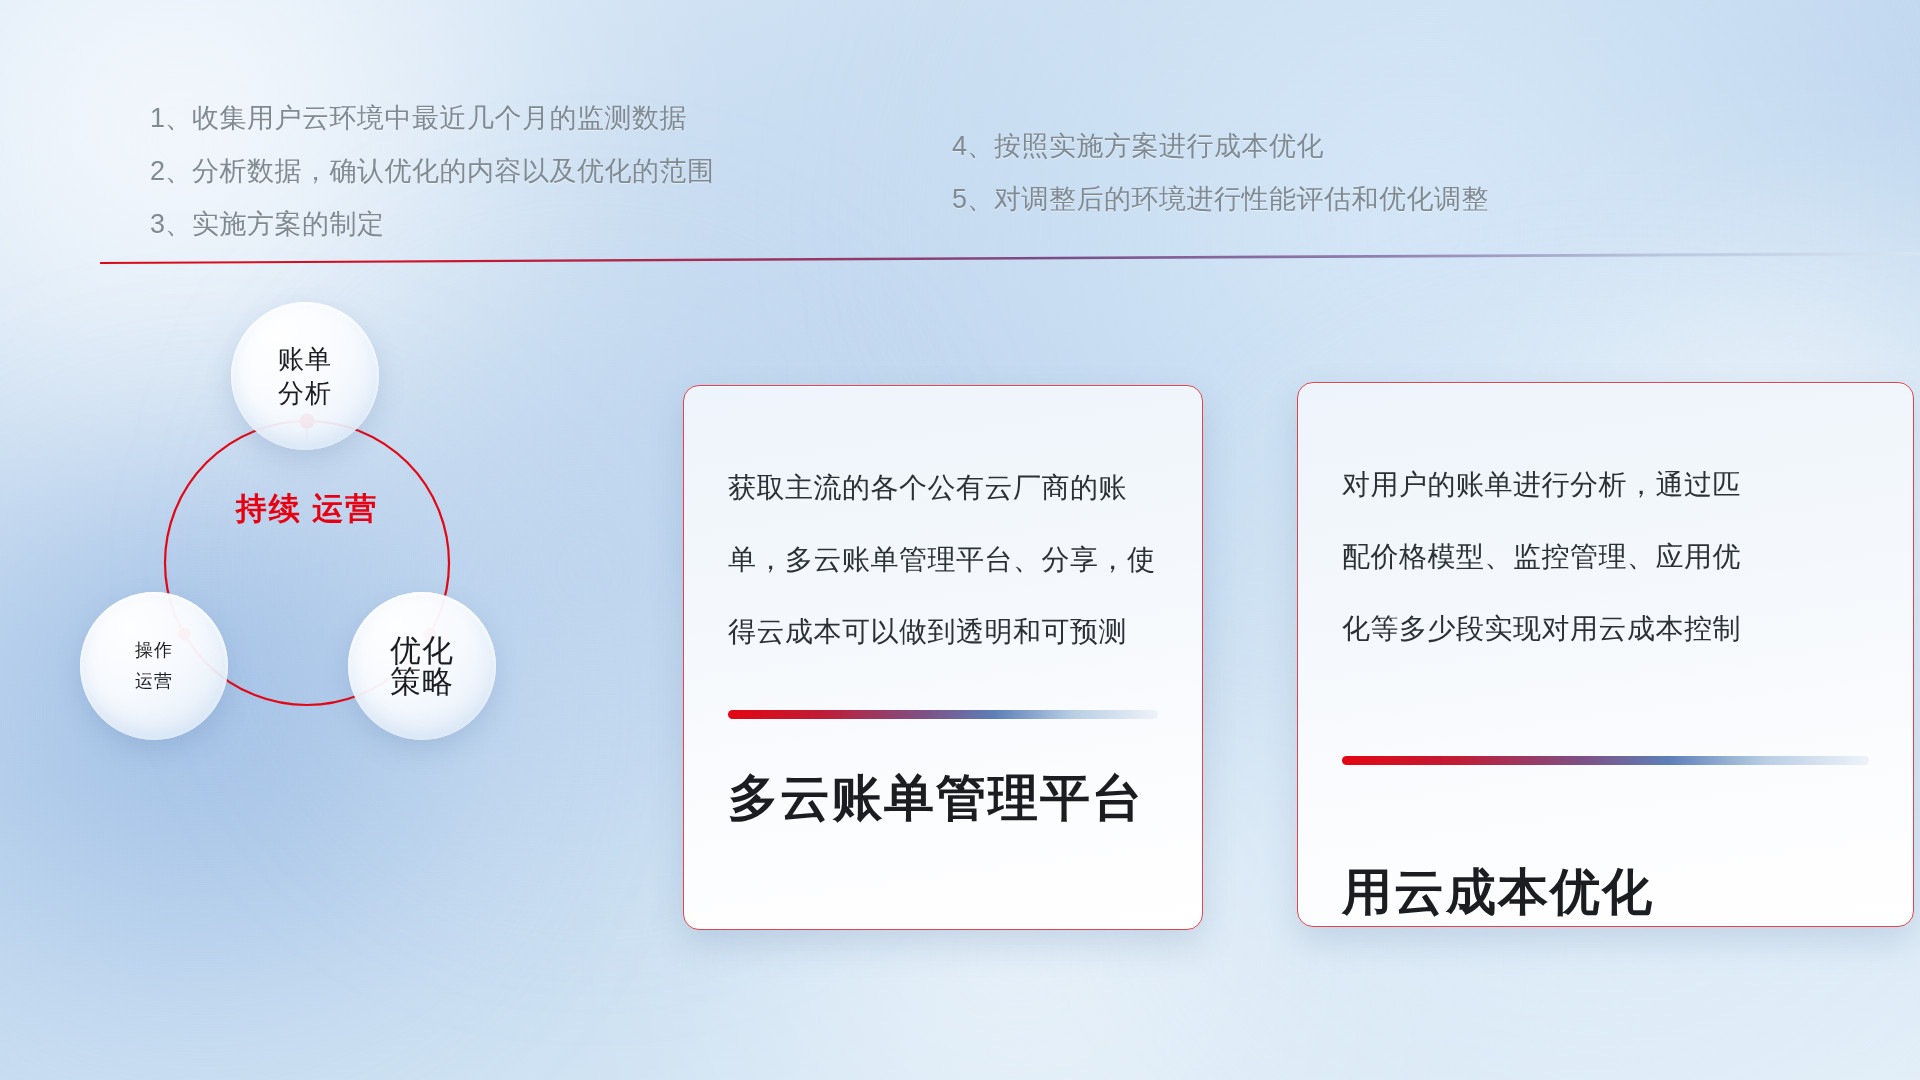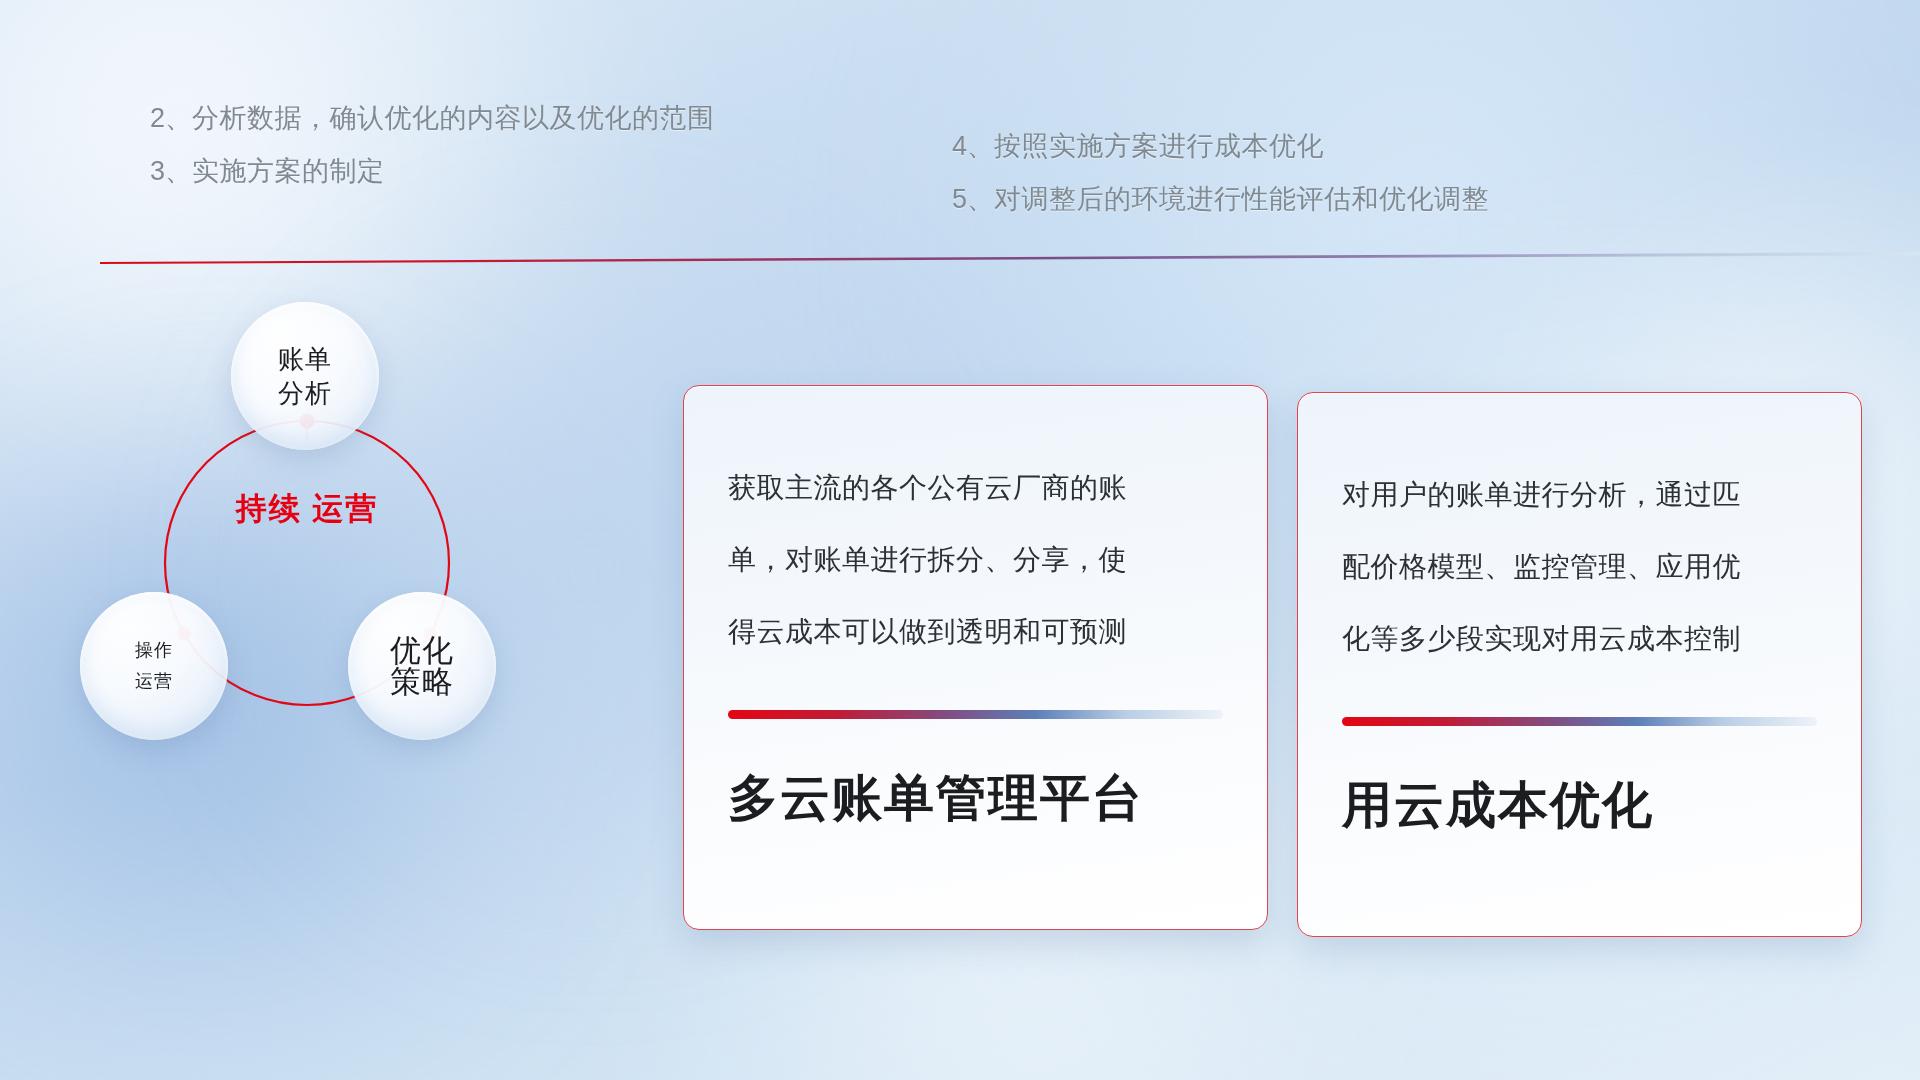--- a/index.html
+++ b/index.html
@@ -106,22 +106,22 @@
   .card {
     position: absolute;
     z-index: 6;
     border-radius: 16px;
     border: 1.6px solid #e0454f;
     background: linear-gradient(172deg, #eef4fb 0%, #f4f8fc 38%, #fbfcfe 72%, #ffffff 100%);
     box-shadow: 0 14px 34px rgba(80,115,160,.20), inset 0 1px 0 rgba(255,255,255,.9);
     padding: 66px 44px 0 44px;
     display: flex; flex-direction: column;
   }
-  #card-1 { left: 683px;  top: 385px; width: 585px; height: 545px; }
-  #card-2 { left: 1297px; top: 392px; width: 565px; height: 545px; }
+  #card-1 { left: 683px;  top: 385px; width: 520px; height: 545px; }
+  #card-2 { left: 1297px; top: 382px; width: 617px; height: 545px; justify-content: space-between; }
   .card-body { flex: 0 0 auto; }
   .card-line {
     color: #2c3136;
     font-size: 28px;
     line-height: 72px;
     letter-spacing: .5px;
     white-space: nowrap;
   }
   .card-rule {
     margin-top: 42px;
@@ -149,20 +149,23 @@
   <div class="bg-blob blob-d"></div>
   <div class="bg-blob blob-e"></div>
   <div class="bg-blob blob-f"></div>
   <div class="bg-blob blob-g"></div>
   <div class="bg-noise"></div>
 </div>
 
 <div id="bullets">
 
   <div class="bullet-col left">
+    <div class="bullet-line">
+      <span class="num">1、</span><span>收集用户云环境中最近几个月的监测数据</span>
+    </div>
     <div class="bullet-line">
       <span class="num">2、</span><span>分析数据，确认优化的内容以及优化的范围</span>
     </div>
     <div class="bullet-line">
       <span class="num">3、</span><span>实施方案的制定</span>
     </div>
   </div>
 
   <div class="bullet-col right">
     <div class="bullet-line">
@@ -221,21 +224,21 @@
   <div class="center-label">
     <span>持续</span>
     <span>运营</span>
   </div>
 
 </div>
 
 <div class="card" id="card-1">
   <div class="card-body">
     <div class="card-line">获取主流的各个公有云厂商的账</div>
-    <div class="card-line">单，对账单进行拆分、分享，使</div>
+    <div class="card-line">单，多云账单管理平台、分享，使</div>
     <div class="card-line">得云成本可以做到透明和可预测</div>
   </div>
   <div class="card-rule"></div>
   <div class="card-title">多云账单管理平台</div>
 </div>
 
 <div class="card" id="card-2">
   <div class="card-body">
     <div class="card-line">对用户的账单进行分析，通过匹</div>
     <div class="card-line">配价格模型、监控管理、应用优</div>

